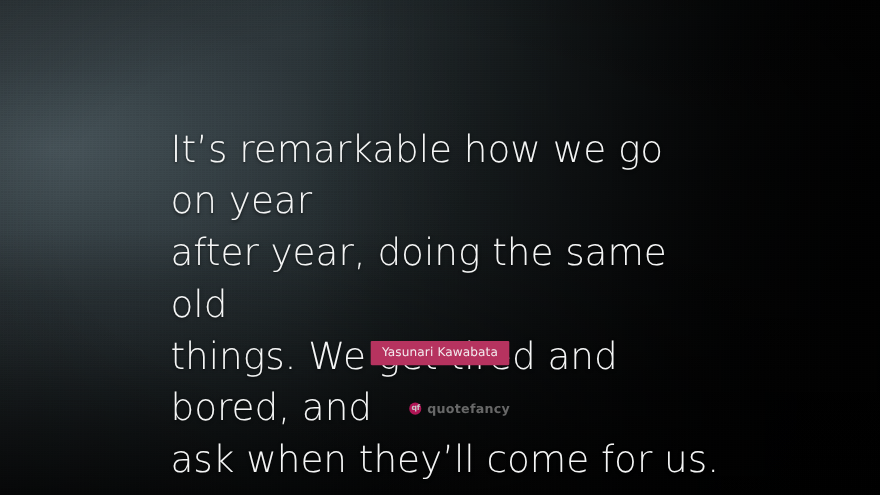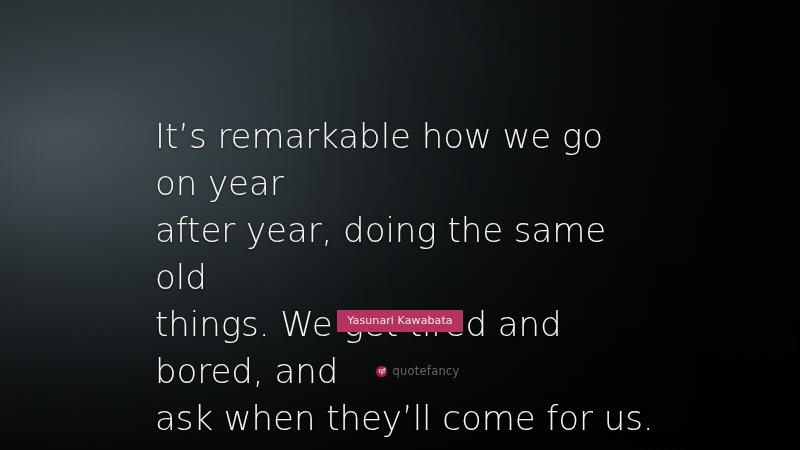--- a/index.html
+++ b/index.html
@@ -174,21 +174,21 @@
     font-size: 7px;
     font-weight: 700;
     line-height: 1;
     color: #d8d8d8;
     letter-spacing: -0.4px;
     transform: translateY(-0.2px);
   }
   .wm-text {
     font-family: "DejaVu Sans", sans-serif;
     font-size: 11.5px;
-    font-weight: 400;
+    font-weight: 700;
     letter-spacing: 0.25px;
     color: #707070;
     line-height: 1;
   }
 </style>
 </head>
 <body>
 
 <div class="canvas">
 

